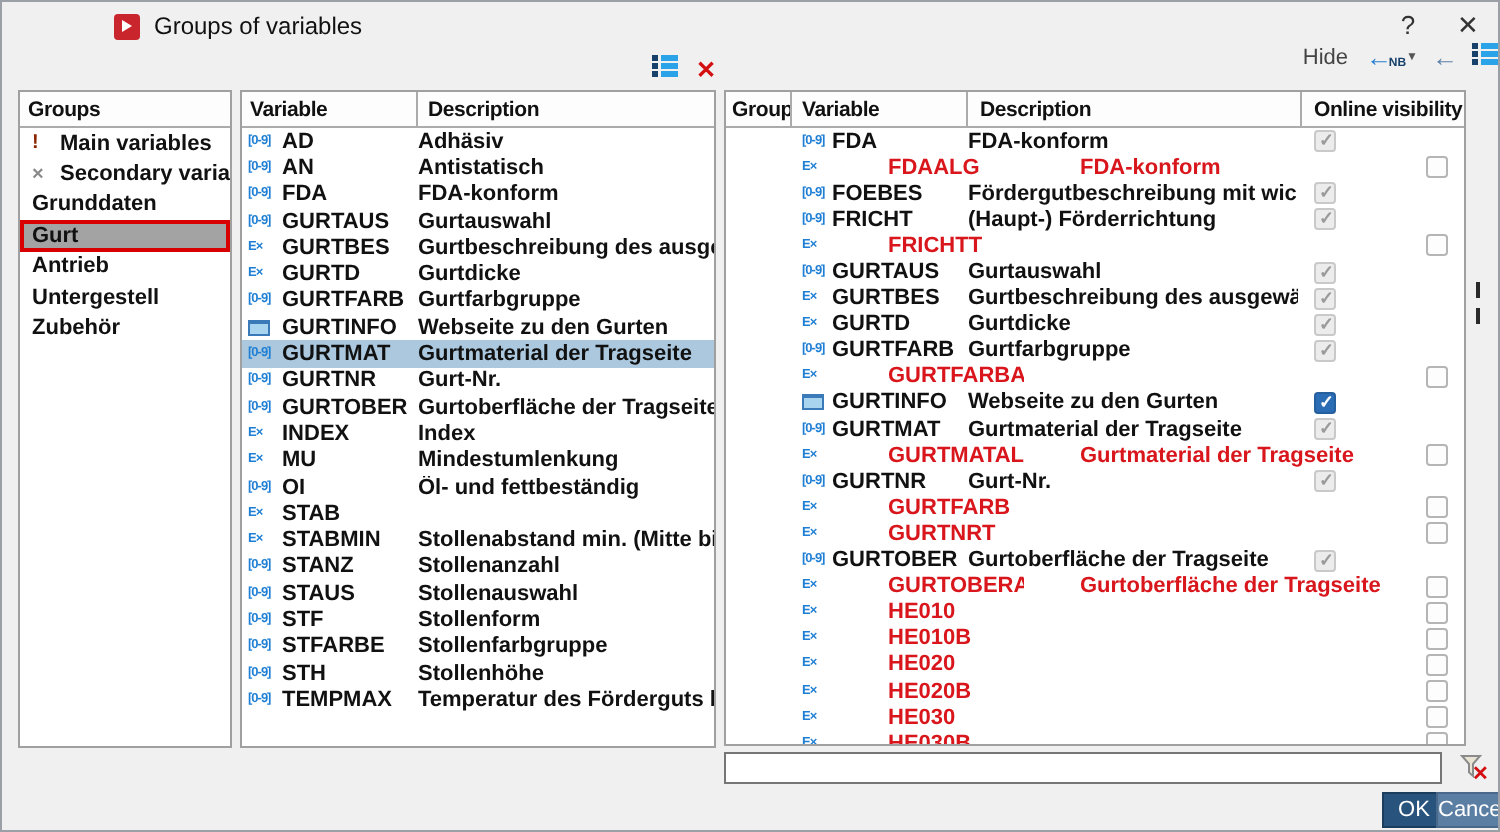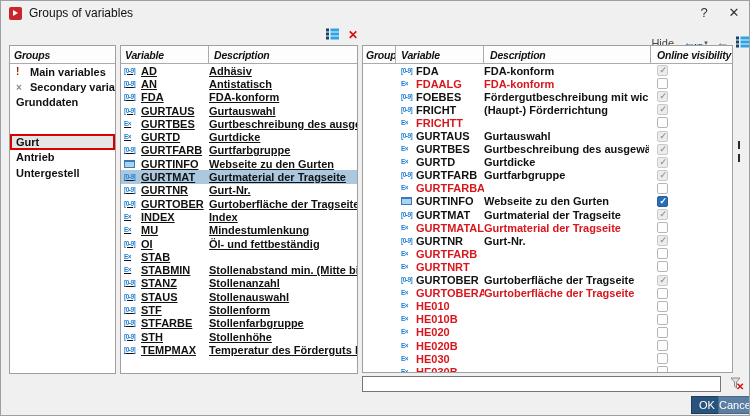--- a/index.html
+++ b/index.html
@@ -2,65 +2,65 @@
 <html><head>
 <meta charset="utf-8">
 <style>
   * { margin:0; padding:0; box-sizing:border-box; }
   body { background:#fff; font-family:"Liberation Sans", sans-serif; }
   .dialog { position:relative; width:750px; height:416px; background:#f0f0f0;
             border:1px solid #9aa0a6; overflow:hidden; }
 
   
   .titlebar { position:absolute; left:0; top:0; right:0; height:24px;
-              display:flex; align-items:center; }
+              display:flex; align-items:center;padding-left:48px; }
   .app-icon { width:13px; height:13px; margin-left:8px; background:#c9252c;
               border-radius:2px; position:relative; flex:none; }
   .app-icon::after { content:""; position:absolute; left:4px; top:3px;
               border-left:5px solid #fff; border-top:3.5px solid transparent;
               border-bottom:3.5px solid transparent; }
   .title { margin-left:7px; font-size:12px; color:#111; }
   .win-btns { margin-left:auto; display:flex; }
   .win-btn { width:30px; height:24px; text-align:center; line-height:24px;
              font-size:13px; color:#333; cursor:default; }
 
   
   .toolbar-mid { position:absolute; left:119px; top:26px; width:238px; height:16px;
                  display:flex; justify-content:flex-end; align-items:center; gap:9px; }
-  .toolbar-right { position:absolute; left:361px; top:34px; width:387px; height:16px;
+  .toolbar-right { position:absolute; left:361px; top:20px; width:387px; height:16px;
                  display:flex; justify-content:flex-end; align-items:center; gap:7px; }
   .hide-label { font-size:11px; color:#444; margin-right:2px; }
   .red-x { color:#d40f12; font-size:12px; font-weight:900; line-height:12px; }
   .arrow { font-size:13px; font-weight:900; color:#2a7fd0; line-height:12px; position:relative; }
   .arrow.plain { color:#5e82a8; }
   .arrow .nb { position:absolute; right:-7px; bottom:-3px; font-style:normal;
                font-size:6px; font-weight:700; color:#17406b; }
   .caret { font-size:6px; color:#555; }
 
   
   .panel { position:absolute; background:#fff; border:1px solid #a0a0a0; overflow:hidden; }
   #groups-panel { left:8px;   top:44px; width:107px; height:329px; }
   #vars-panel   { left:119px; top:44px; width:238px; height:329px; }
   #gvars-panel  { left:361px; top:44px; width:371px; height:328px; }
 
   .phead { position:absolute; left:0; top:0; right:0; height:18px; background:#fdfdfd;
            border-bottom:1px solid #ababab; display:flex; align-items:center;
            font-weight:700; font-size:10.5px; letter-spacing:-0.2px; color:#111;
            white-space:nowrap; }
-  .phead .hc { height:100%; display:flex; align-items:center; overflow:hidden;font-style:italic; }
+  .phead .hc { height:100%; display:flex; align-items:center; overflow:hidden; }
   .sep { border-right:1px solid #ababab; }
 
   .rows { position:absolute; left:0; top:18px; right:0; bottom:0; overflow:hidden; }
 
   .row { display:flex; align-items:center; font-size:11px; font-weight:600; color:#111;
          white-space:nowrap; }
-  #vars-panel .row { height:13.3px;text-decoration:underline; }
+  #vars-panel .row { height:13.3px; }
   #gvars-panel .row { height:13.1px; }
   .row.sel { background:#abc8de; }
-  .row.red .c-name, .row.red .c-desc { color:#d8161c; }
+  .row.red .c-name, .row.red .c-desc { color:#d8161c;margin-left:28px; }
 
   .c-icon { width:20px; padding-left:3px; flex:none; display:flex; align-items:center; }
   #gvars-panel .c-icon { padding-left:5px; }
   .c-groups { width:33px; flex:none; }
   .c-name { width:68px; flex:none; overflow:hidden; }
   .c-desc { flex:1; overflow:hidden; }
   #gvars-panel .c-desc { flex:none; width:165px; }
   .c-online { flex:1; display:flex; align-items:center; padding-left:8px; }
 
   .vicon { display:inline-block; font-size:6.5px; font-weight:700; color:#1f7fd4;
@@ -76,21 +76,21 @@
   .cb.checked-active { background:#2a6db5; border-color:#255f9e; }
   .cb.checked-active::after { content:"✓"; position:absolute; left:1.5px; top:-1px;
         font-size:9px; color:#fff; }
 
   
   .gitem { height:15.4px; display:flex; align-items:center; font-size:11px;
            font-weight:600; padding-left:6px; color:#111; white-space:nowrap; }
   .gitem .gicon { width:14px; flex:none; font-weight:700; font-size:10px; }
   .gicon.excl { color:#8b2500; }
   .gicon.cross { color:#8a8a8a; }
-  .gitem.sel { background:#e5e5e5; outline:2px solid #d80000; outline-offset:-2px;margin-top:24px; }
+  .gitem.sel { background:#a3a3a3; outline:2px solid #d80000; outline-offset:-2px; }
 
   
   .scrollmark { position:absolute; left:737px; width:2px; height:8px; background:#2a2a2a; }
 
   
   #filter-input { position:absolute; left:361px; top:375px; width:359px; height:16px;
         border:1px solid #767676; font-size:11px; font-family:"Liberation Sans",sans-serif;
         padding:0 3px; background:#fff; }
   .clear-filter { position:absolute; left:727px; top:374px; width:17px; height:17px; }
   .btn { position:absolute; top:395px; height:18px; color:#fff; font-size:11px;
@@ -157,20 +157,23 @@
         </div>
         <div class="gitem sel">
           <span class="">Gurt</span>
         </div>
         <div class="gitem">
           <span class="">Antrieb</span>
         </div>
         <div class="gitem">
           <span class="">Untergestell</span>
         </div>
+        <div class="gitem">
+          <span class="">Zubehör</span>
+        </div>
       </div>
   </div>
 
   <div class="panel" id="vars-panel">
     <div class="phead">
       <span class="hc sep" style="width:88px;padding-left:4px;">Variable</span>
       <span class="hc" style="flex:1;padding-left:5px;">Description</span>
     </div>
     <div class="rows" id="mid-rows">
         <div class="row">

